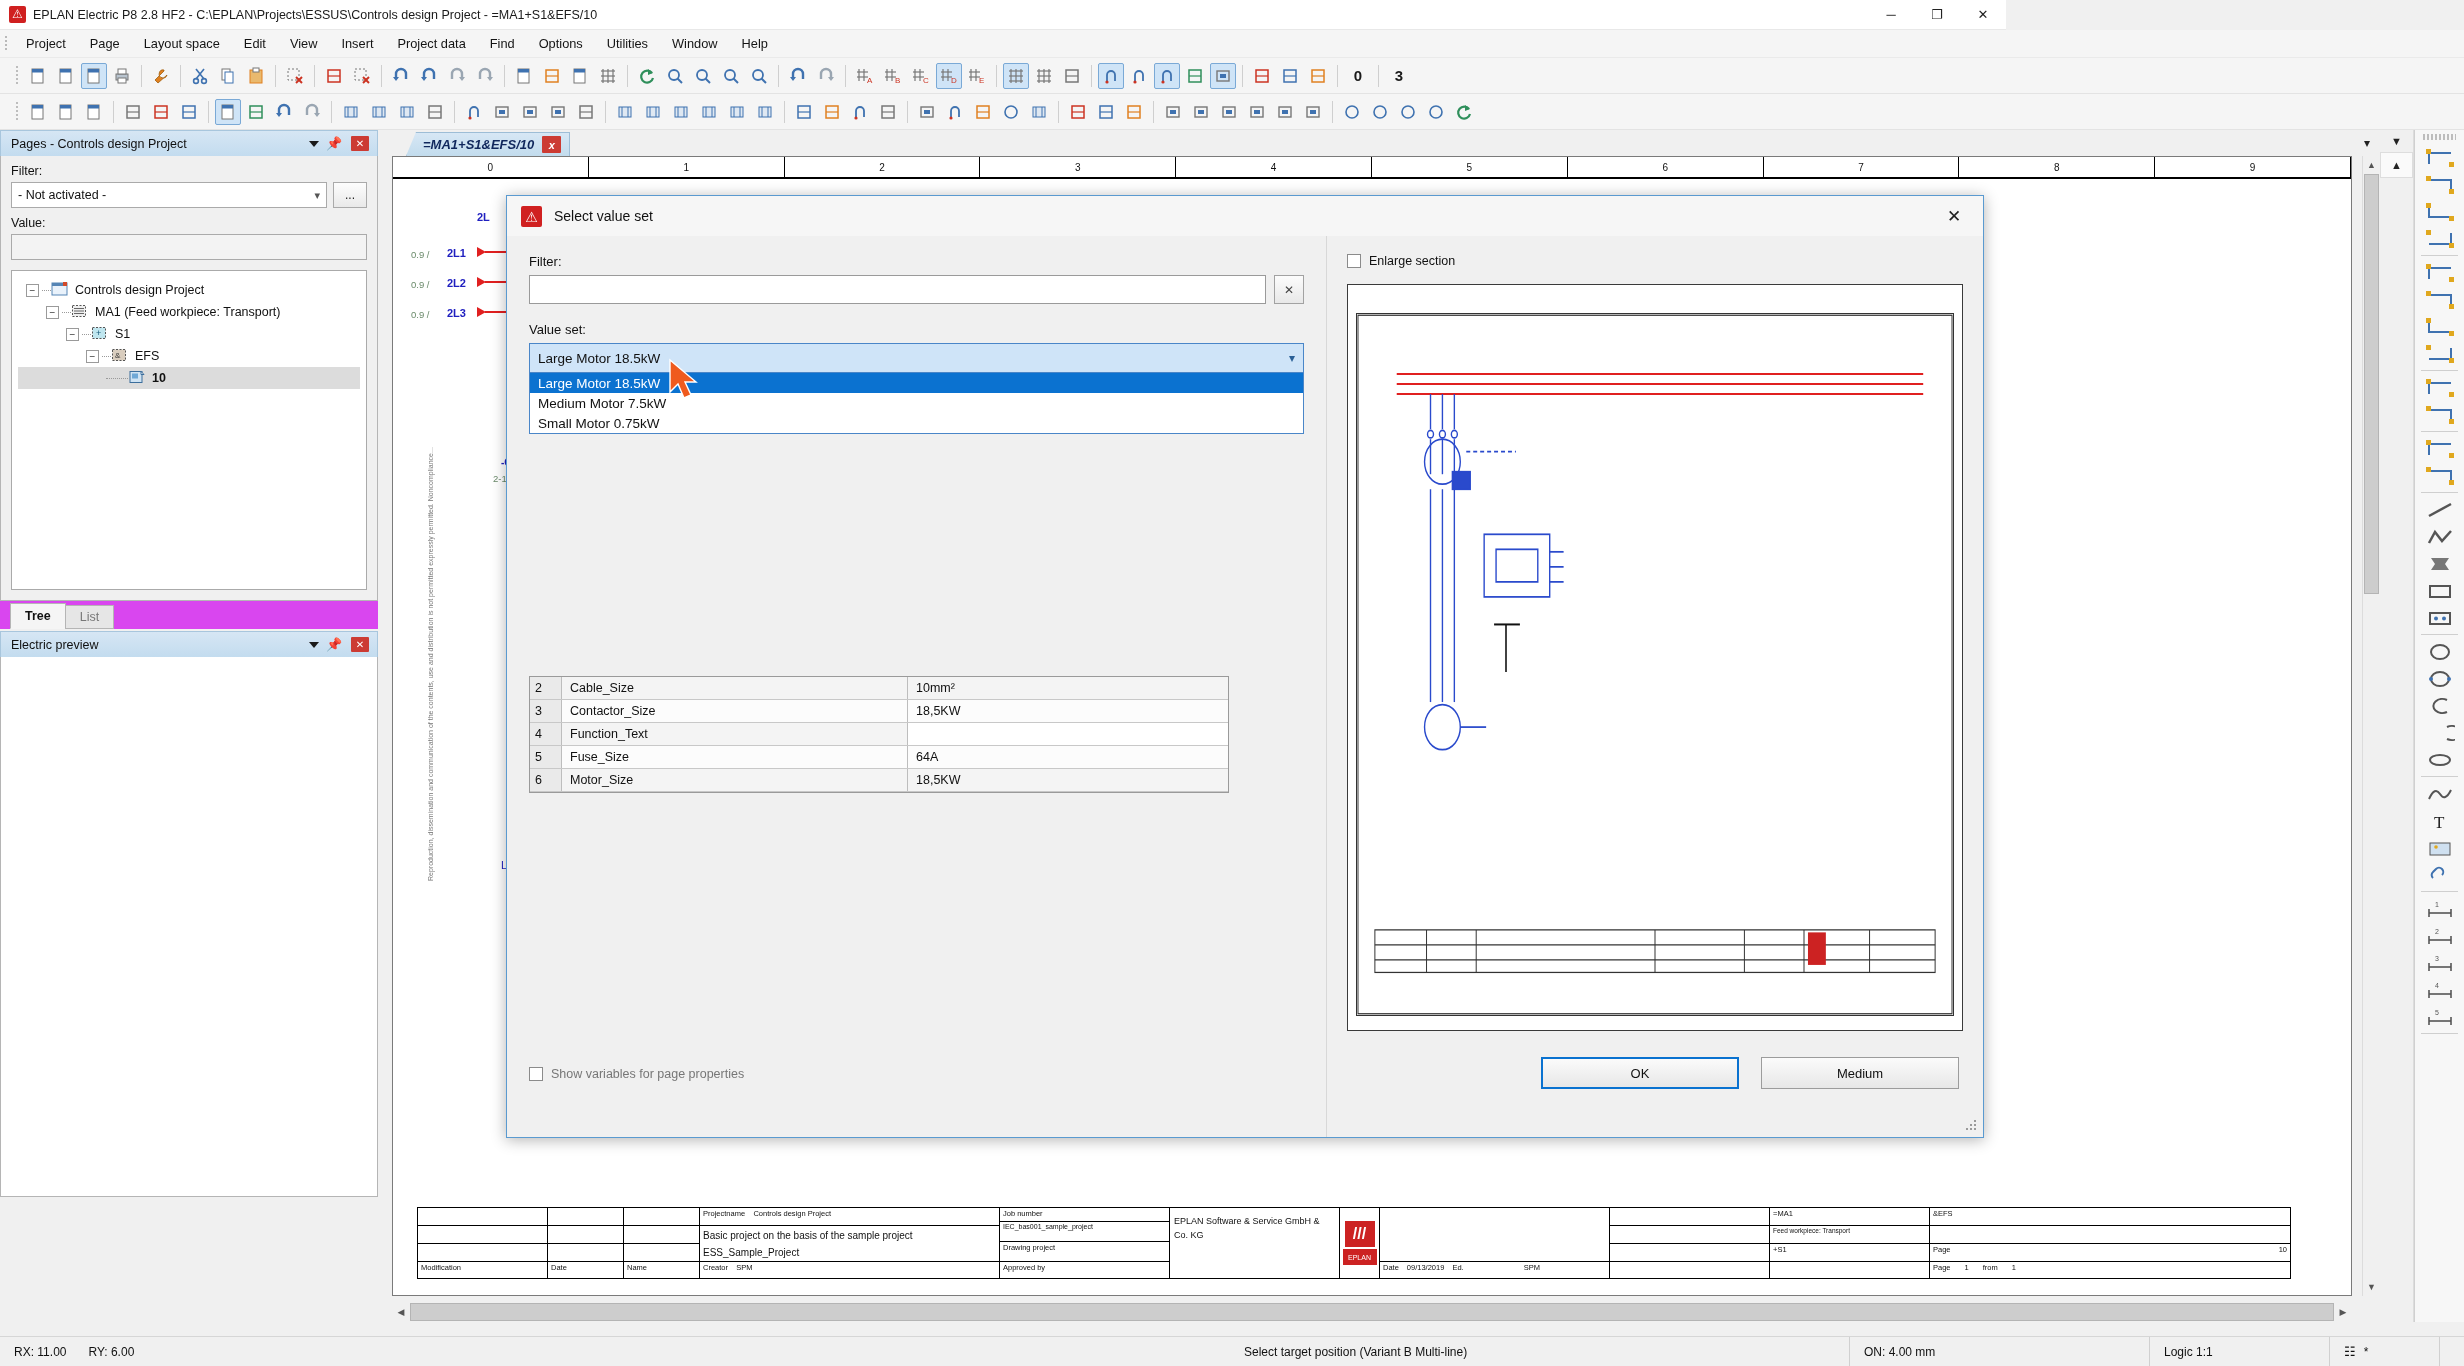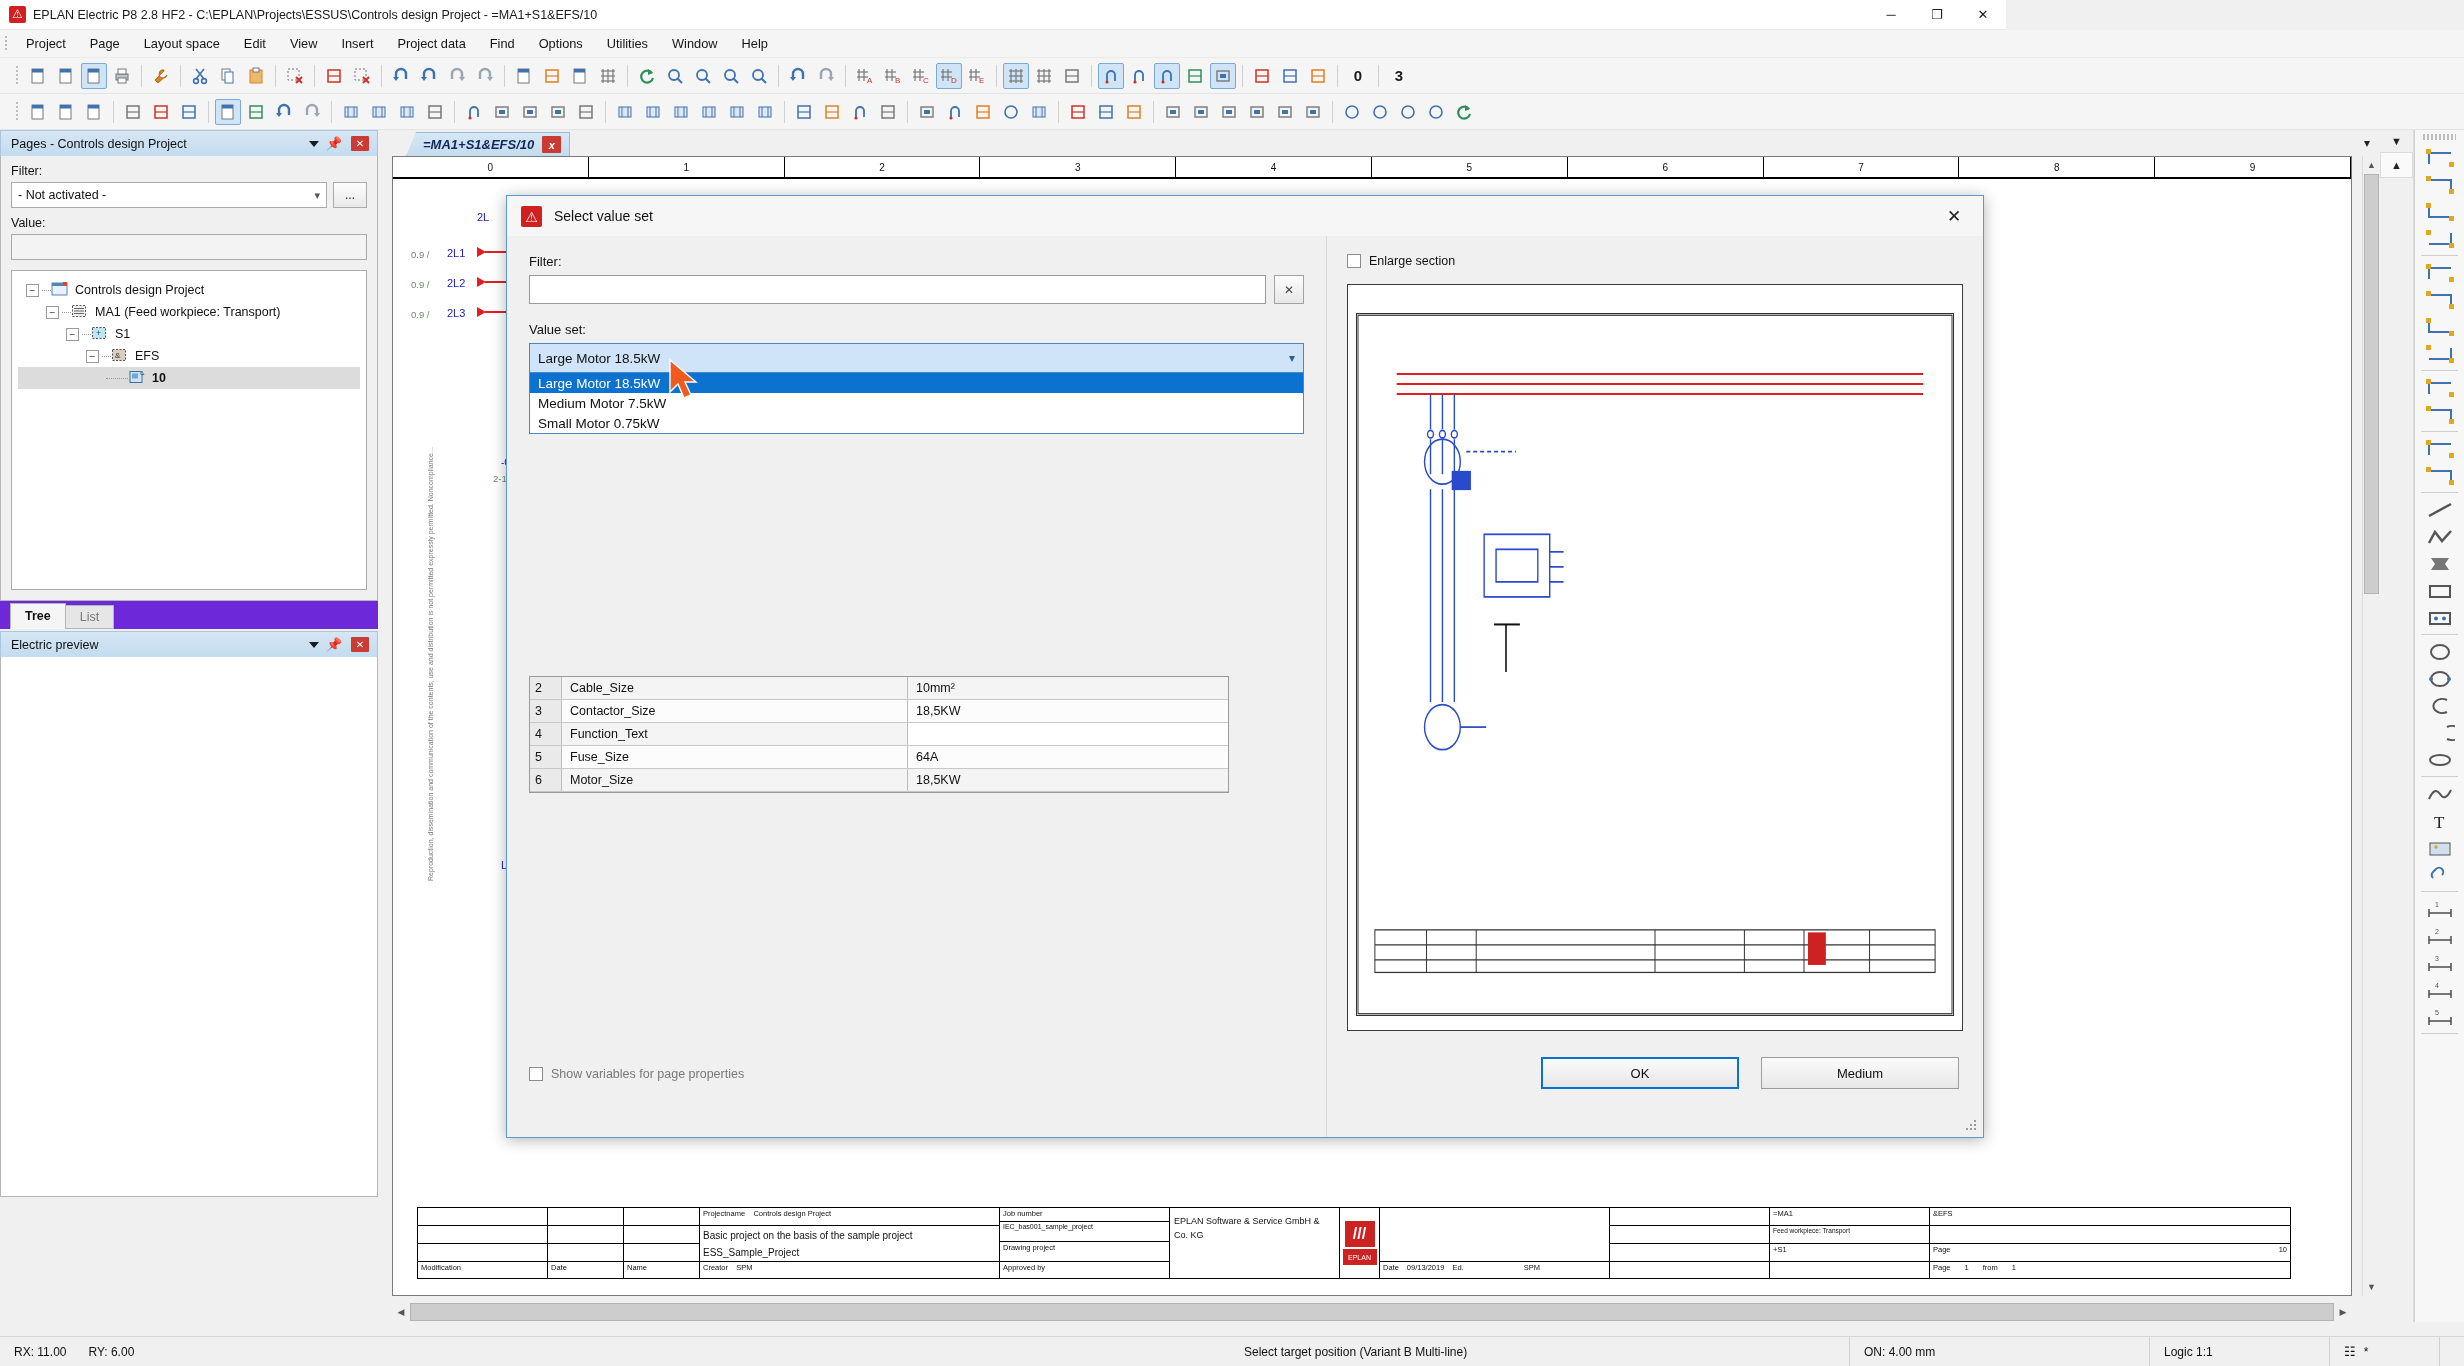--- a/index.html
+++ b/index.html
@@ -102,21 +102,21 @@
   }
   .tnode { display: flex; align-items: center; height: 22px; white-space: nowrap; }
   .texp {
     width: 13px; height: 13px; border: 1px solid #9a9a9a; background: #fff; color: #333;
     font-size: 10px; line-height: 11px; text-align: center; margin-right: 3px; flex: none;
   }
   .tdash { width: 9px; height: 1px; border-top: 1px dotted #9a9a9a; flex: none; }
   .ticon { width: 18px; height: 16px; margin-right: 6px; flex: none; }
   .tsel { background: #dcdcdc; font-weight: bold; padding-right: 240px; }
 
-  .tabs-row { display: flex; height: 28px; align-items: flex-end; padding-left: 10px; background: #6d28d9; }
+  .tabs-row { display: flex; height: 28px; align-items: flex-end; padding-left: 10px; background: #d946ef; }
   .ltab {
     height: 24px; padding: 0 14px; font-size: 12.5px; display: flex; align-items: center;
     border: 1px solid #b5b5b5; background: #e6e6e6; color: #777; margin-right: -1px;
   }
   .ltab.sel { background: #f5f5f5; border-bottom-color: #f5f5f5; color: #111; font-weight: bold; height: 26px; }
   .gp-body { background: #fff; border: 1px solid #b5b5b5; border-top: none; height: 540px; }
 
   
   .docarea { position: absolute; left: 382px; top: 130px; right: 84px; bottom: 44px; background: #f0f0f0; }
   .tabstrip { height: 26px; background: #f0f0f0; display: flex; align-items: flex-end; position: relative; }
@@ -138,21 +138,21 @@
   .ruler {
     position: absolute; left: 0; top: 0; right: 0; height: 22px;
     background: #ffffff; border-bottom: 2px solid #000; display: flex;
   }
   .rcell {
     flex: 1; border-right: 1px solid #000; font-size: 10px; color: #111;
     display: flex; align-items: center; justify-content: center;
   }
   .sheet { position: absolute; left: 12px; top: 24px; right: 0; bottom: 0; }
 
-  .dlabel { position: absolute; font-size: 11px; font-weight: normal; color: #2020c0; }
+  .dlabel { position: absolute; font-size: 11px; font-weight: bold; color: #2020c0; }
   .dref { position: absolute; font-size: 9.5px; color: #6a8a6a; }
   .wire { position: absolute; height: 1.5px; background: #e02020; }
   .arrow {
     position: absolute; width: 0; height: 0;
     border-top: 5px solid transparent; border-bottom: 5px solid transparent; border-left: 9px solid #e02020;
   }
   .vtext {
     position: absolute; font-size: 7px; color: #777; white-space: nowrap;
     transform: rotate(-90deg); transform-origin: 0 0;
   }

